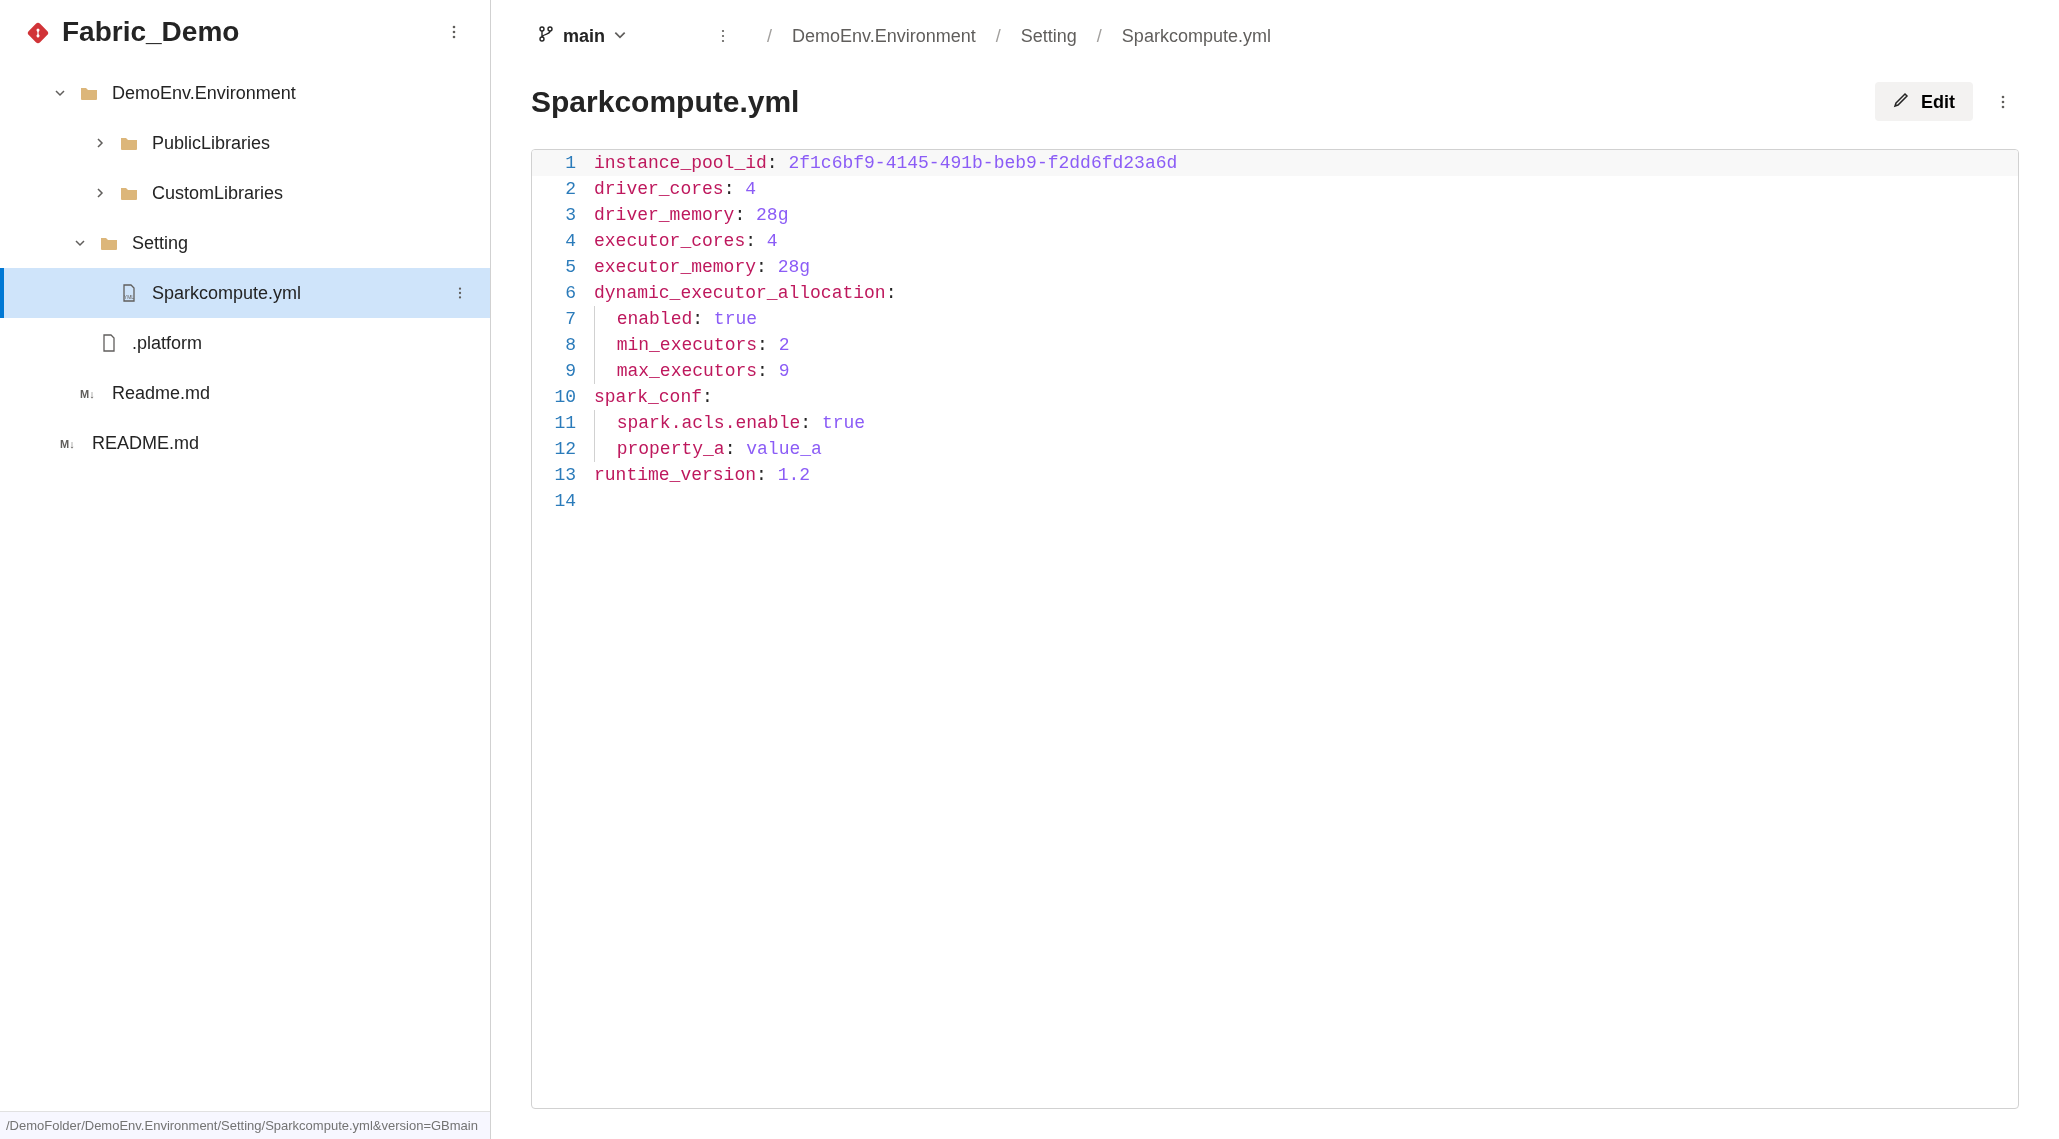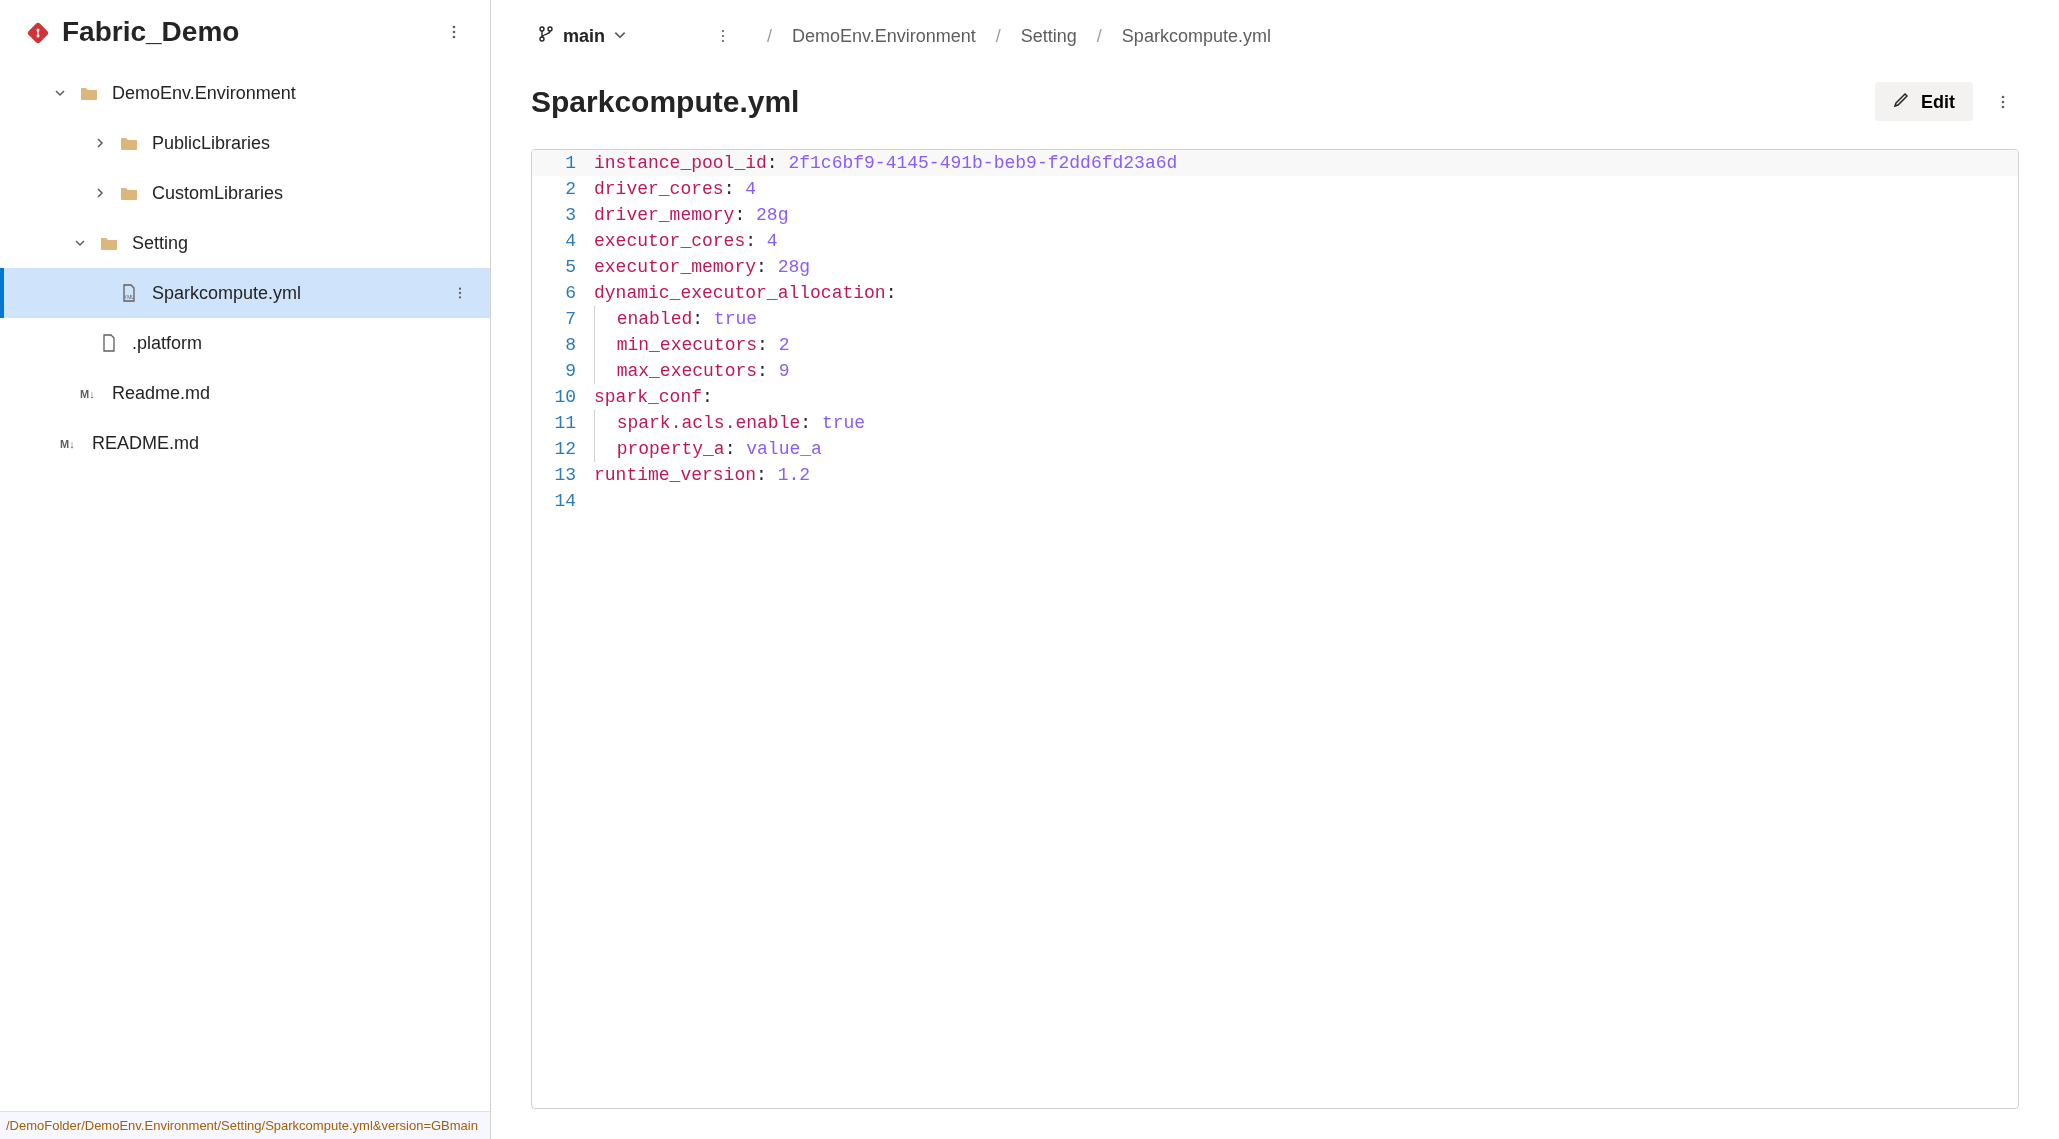--- a/index.html
+++ b/index.html
@@ -16,21 +16,21 @@
   .tree { padding: 4px 0; }
   .tree-row { display: flex; align-items: center; height: 50px; font-size: 18px; cursor: pointer; position: relative; }
   .tree-row.selected { background: #cfe4fa; }
   .tree-row.selected::before { content: ""; position: absolute; left: 0; top: 0; bottom: 0; width: 4px; background: #0078d4; }
   .caret { width: 16px; display: flex; align-items: center; justify-content: center; margin-right: 10px; color: #605e5c; }
   .item-icon { width: 22px; height: 22px; margin-right: 12px; display: inline-flex; align-items: center; justify-content: center; }
   .item-label { flex: 1; white-space: nowrap; overflow: hidden; text-overflow: ellipsis; }
   .row-more { margin-right: 20px; width: 20px; height: 32px; display: none; align-items: center; justify-content: center; }
   .tree-row.selected .row-more { display: flex; }
   
-  .status-bar { margin-top: auto; font-size: 13px; color: #a16207; padding: 6px 6px; background: rgba(0,0,255,0.03); border-top: 1px solid #e1e1e1; white-space: nowrap; overflow: hidden; }
+  .status-bar { margin-top: auto; font-size: 13px; color: #737373; padding: 6px 6px; background: rgba(0,0,255,0.03); border-top: 1px solid #e1e1e1; white-space: nowrap; overflow: hidden; }
   .status-bar::selection { background: #b3d4fc; }
   
   
   .main { flex: 1; display: flex; flex-direction: column; padding: 12px 40px 0 40px; overflow: hidden; }
   .topbar { display: flex; align-items: center; height: 48px; gap: 14px; }
   .branch-sel { display: flex; align-items: center; gap: 8px; font-size: 18px; font-weight: 600; cursor: pointer; padding: 4px 6px; }
   .breadcrumb { display: flex; align-items: center; gap: 20px; color: #605e5c; font-size: 18px; margin-left: 14px; }
   .crumb-sep { color: #a19f9d; }
   .crumb { cursor: pointer; }
   

